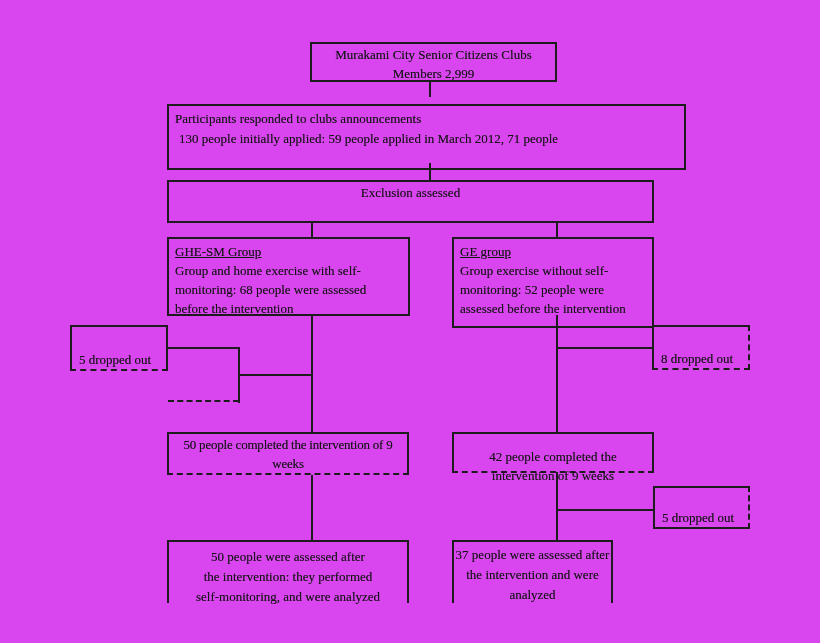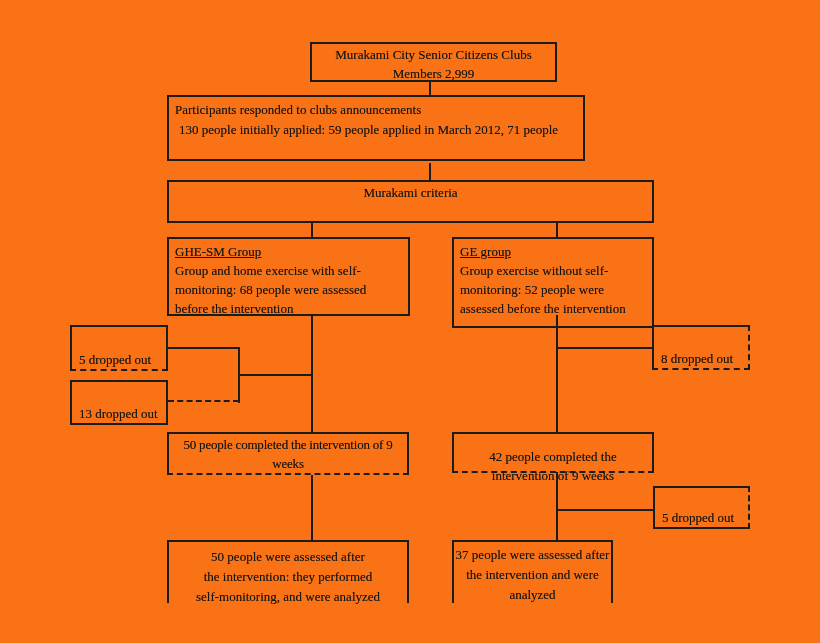--- a/index.html
+++ b/index.html
@@ -1,20 +1,20 @@
 <!DOCTYPE html>
 <html><head>
 <meta charset="utf-8">
 <style>
   html,body { margin:0; padding:0; }
   .stage {
     position: relative;
     width: 820px;
     height: 643px;
-    background: #f97316;
+    background: #d946ef;
     font-family: "Liberation Serif", "DejaVu Serif", serif;
     color: #161616;
     font-size: 13px;
     overflow: hidden;
   }
   .box {
     position: absolute;
     box-sizing: border-box;
     border: 2px solid #1c1c1c;
     background: transparent;
@@ -36,48 +36,45 @@
 </head>
 <body>
 
 <div class="stage">
 
   <div class="box center" style="left:310px; top:42px; width:247px; height:40px; padding-top:1px;">
     <span class="bl">Murakami City Senior Citizens Clubs</span>
     <span class="bl">Members 2,999</span>
   </div>
 
-  <div class="box pad" style="left:167px; top:95px; width:418px; height:66px; line-height:20px;">
+  <div class="box pad" style="left:167px; top:104px; width:519px; height:66px; line-height:20px;">
     <span class="bl">Participants responded to clubs announcements</span>
     <span class="bl indent">130 people initially applied: 59 people applied in March 2012, 71 people</span>
   </div>
 
   <div class="box center" style="left:167px; top:180px; width:487px; height:43px; padding-top:1px;">
-    <span class="bl">Murakami criteria</span>
+    <span class="bl">Exclusion assessed</span>
   </div>
 
   <div class="box pad" style="left:167px; top:237px; width:243px; height:79px;">
     <span class="bl grp-title">GHE-SM Group</span>
     <span class="bl">Group and home exercise with self-</span>
     <span class="bl">monitoring: 68 people were assessed</span>
     <span class="bl">before the intervention</span>
   </div>
 
   <div class="box pad" style="left:452px; top:237px; width:202px; height:91px;">
     <span class="bl grp-title">GE group</span>
     <span class="bl">Group exercise without self-</span>
     <span class="bl">monitoring: 52 people were</span>
     <span class="bl">assessed before the intervention</span>
   </div>
 
   <div class="box vmid b-dash-bottom" style="left:70px; top:325px; width:98px; height:46px;">
     <span>5 dropped out</span>
-  </div>
-  <div class="box vmid" style="left:70px; top:380px; width:98px; height:45px;">
-    <span>13 dropped out</span>
   </div>
 
   <div class="box vmid b-dash-bottom b-dash-right" style="left:652px; top:325px; width:98px; height:45px;">
     <span>8 dropped out</span>
   </div>
 
   <div class="box center b-dash-bottom" style="left:167px; top:432px; width:242px; height:43px; padding-top:1px; letter-spacing:-0.2px;">
     <span class="bl">50 people completed the intervention of 9</span>
     <span class="bl">weeks</span>
   </div>

